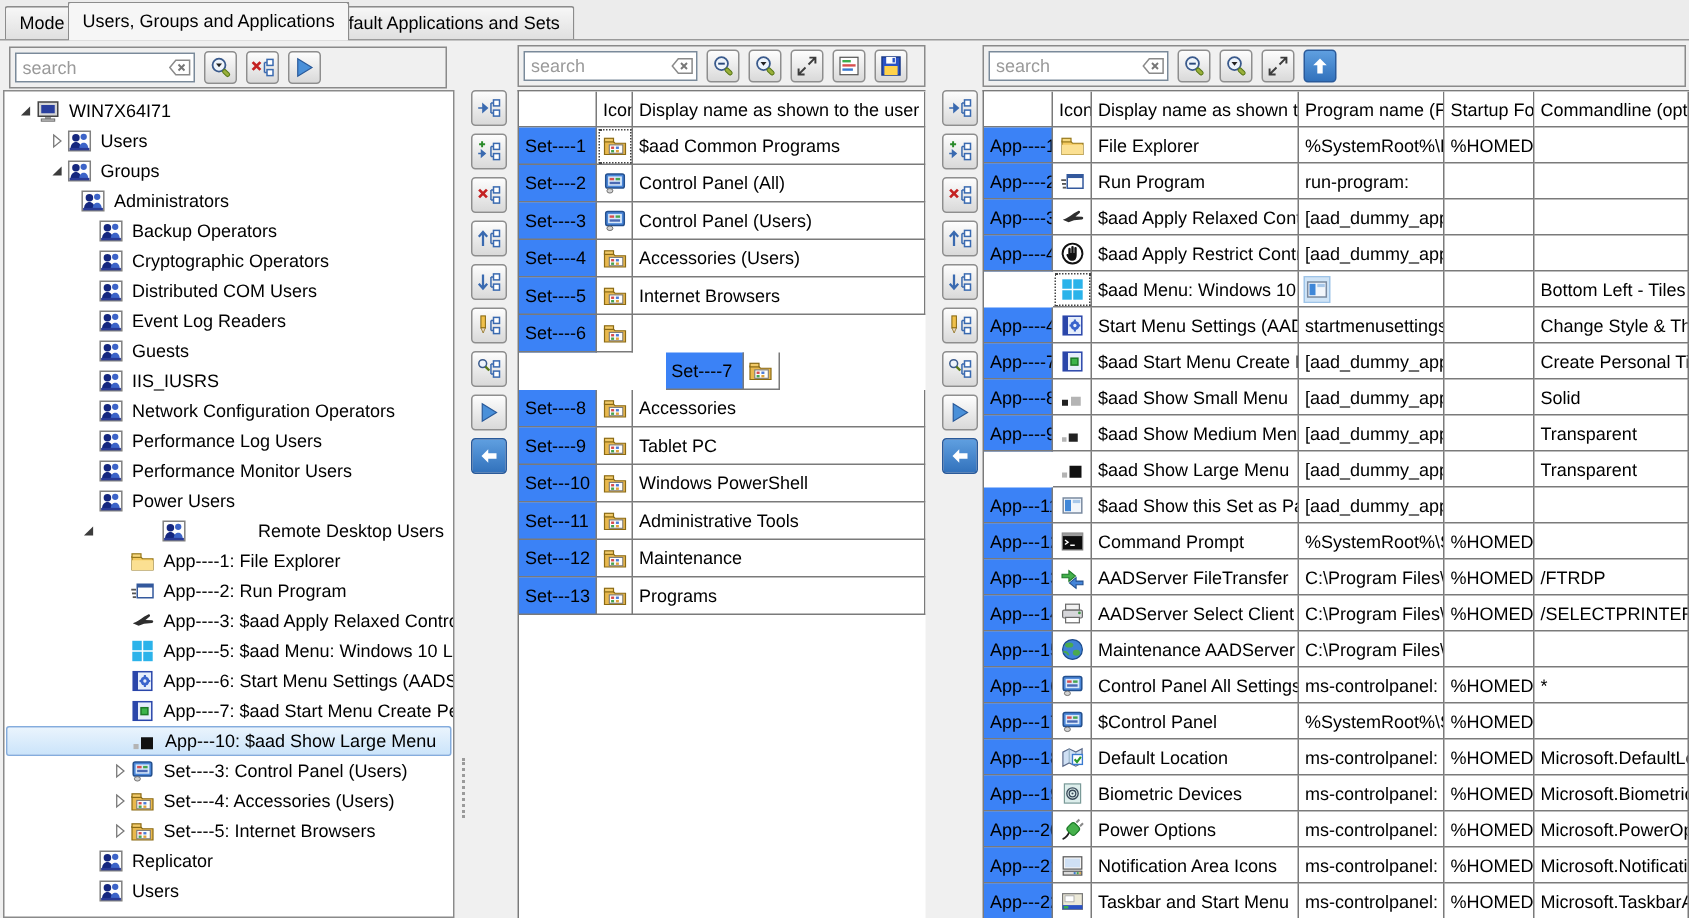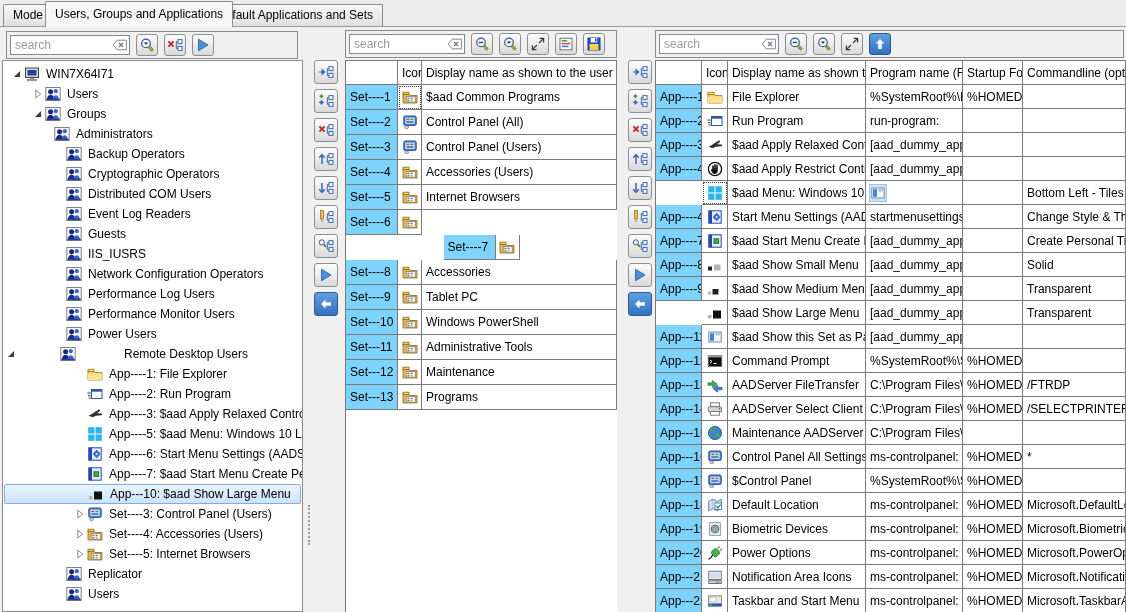--- a/index.html
+++ b/index.html
@@ -35,21 +35,21 @@
   .titem .icn{margin-right:4px;}
   .titem .lbl{padding:0 2px;}
   
   .gridbox{position:absolute;background:#fff;border-top:1px solid #7a7a7a;border-left:1px solid #7a7a7a;
         box-sizing:border-box;overflow:hidden;}
   .trow{display:flex;box-sizing:border-box;}
   .cell{box-sizing:border-box;border-right:1px solid #7a7a7a;border-bottom:1px solid #7a7a7a;
         padding:0 4px;white-space:nowrap;overflow:hidden;flex:none;display:flex;align-items:center;}
   .cell.flex{flex:1 1 auto;min-width:0;}
   .hcell{background:#fff;}
-  .idcell{background:#7dd3fc;}
+  .idcell{background:#3b82f6;}
   .idcell.sel{background:#a8d1f0;margin-top:46px;}
   .iconcell{justify-content:center;padding:0;}
   .iconcell.focus{outline:1px dotted #444;outline-offset:-2px;}
   .pic{background:#cfe4f7;outline:1px solid #9ec4e8;}
   
   .splitter{position:absolute;left:304px;top:28px;width:10px;height:584px;}
   .grip{position:absolute;left:4px;top:477px;width:3px;height:40px;border-left:2px dotted #9a9a9a;}
 </style>
 </head>
 <body>
@@ -298,21 +298,21 @@
             <rect x="0.8" y="1.5" width="14.4" height="13" fill="#fdfdfd" stroke="#808080"></rect>
             <circle cx="5.6" cy="5.8" r="2.5" fill="#15277f"></circle>
             <path d="M2 13.2c0-3 1.8-4.5 3.6-4.5s3.6 1.5 3.6 4.5z" fill="#15277f"></path>
             <circle cx="10.8" cy="5.2" r="2.1" fill="#3c63c8"></circle>
             <path d="M7.8 13.2c0-2.7 1.5-4 3-4s3 1.3 3 4z" fill="#3c63c8"></path>
             <rect x="1.4" y="12.6" width="13.2" height="1.6" fill="#2a3a96"></rect>
           </svg>
         </span>
         <span class="lbl">Power Users</span>
       </div>
-      <div class="titem" style=" gap: 42px;">
+      <div class="titem" style="padding-left: 48px; gap: 42px;">
         <span class="arrow">
           <svg width="16" height="16" viewBox="0 0 16 16" xmlns="http://www.w3.org/2000/svg">
             <path d="M11.5 4.5v7h-7z" fill="#3c3c3c"></path>
           </svg>
         </span>
         <span class="icn">
           <svg width="16" height="16" viewBox="0 0 16 16" xmlns="http://www.w3.org/2000/svg">
             <rect x="0.8" y="1.5" width="14.4" height="13" fill="#fdfdfd" stroke="#808080"></rect>
             <circle cx="5.6" cy="5.8" r="2.5" fill="#15277f"></circle>
             <path d="M2 13.2c0-3 1.8-4.5 3.6-4.5s3.6 1.5 3.6 4.5z" fill="#15277f"></path>

